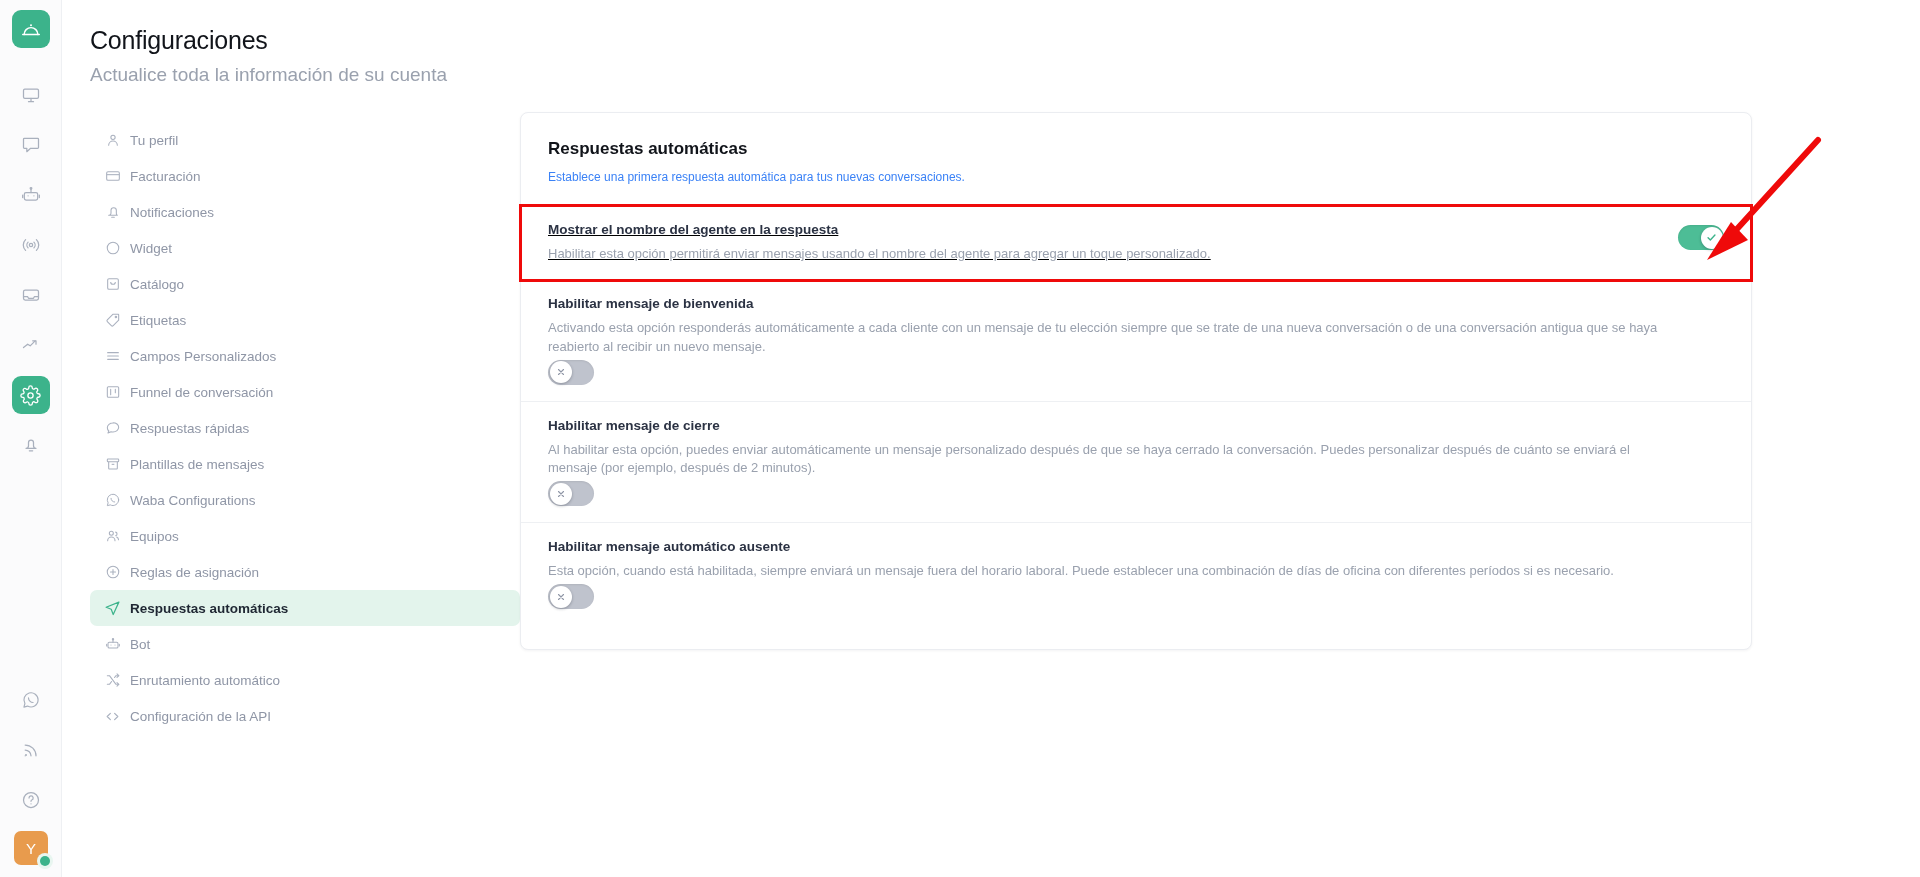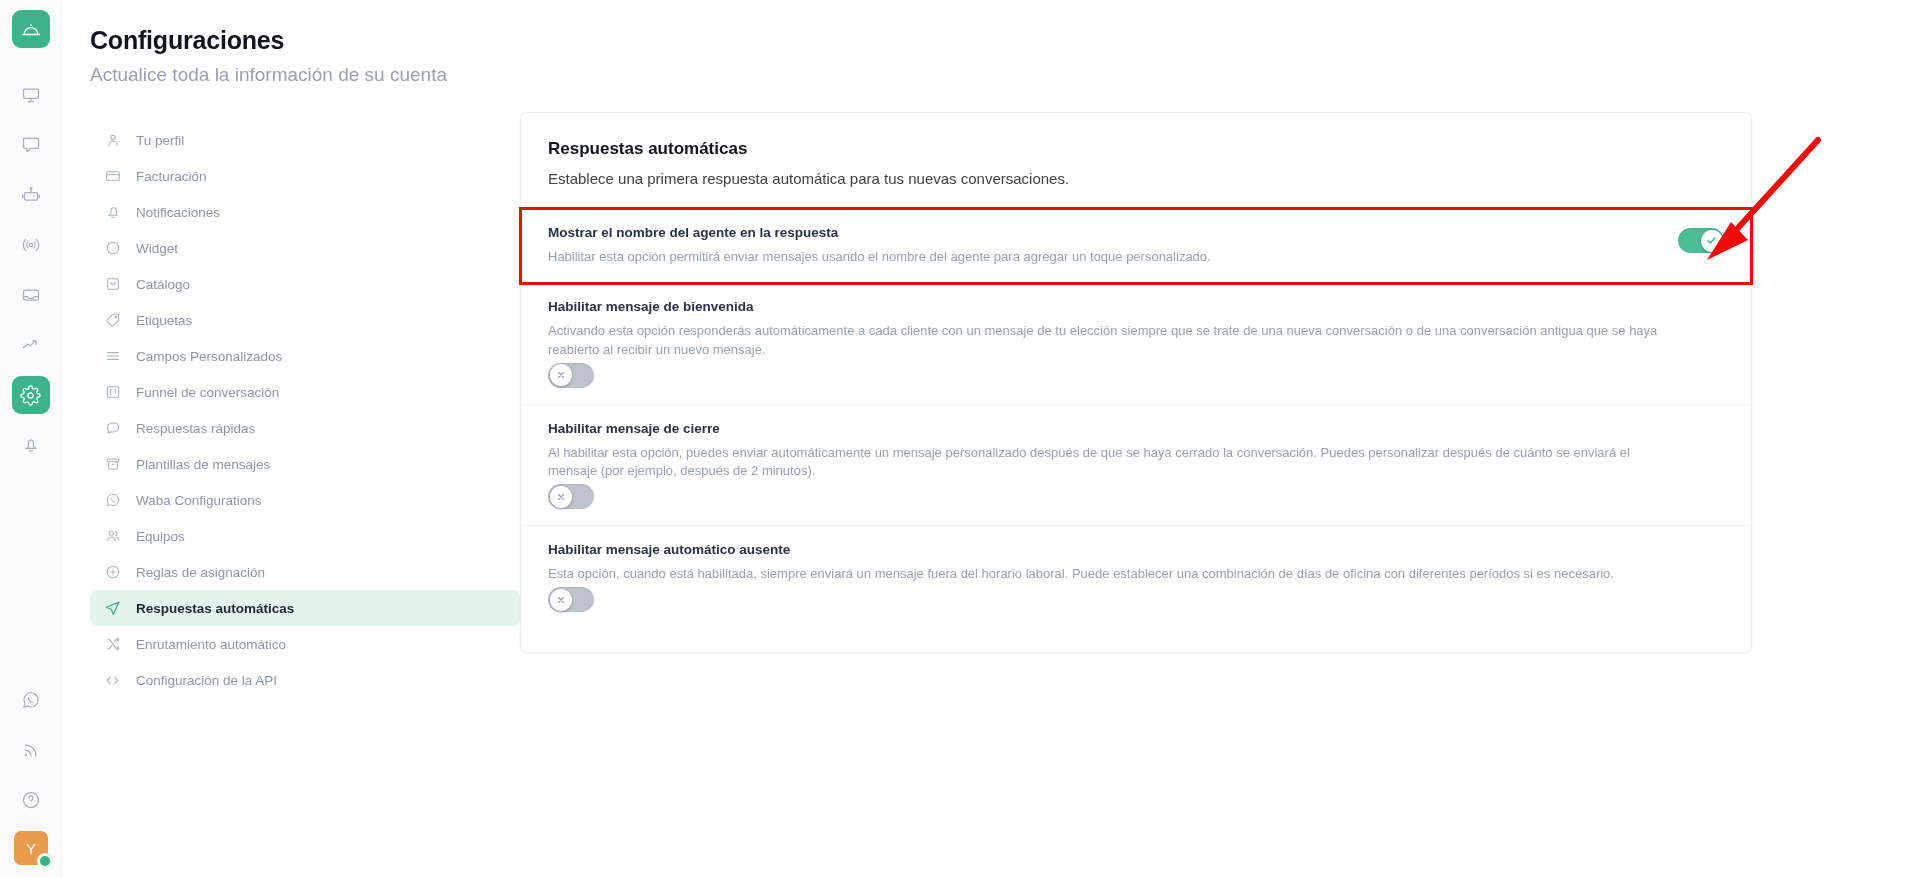--- a/index.html
+++ b/index.html
@@ -49,29 +49,29 @@
     width: 16px; height: 16px; border-radius: 50%;
     background: #e8f6f0;
     display: flex; align-items: center; justify-content: center;
   }
   .avatar-dot i { width: 10px; height: 10px; border-radius: 50%; background: #3cb38b; display:block; }
 
   
   .main { flex: 1; position: relative; padding: 26px 0 0 0; }
 
   .page-head { padding-left: 28px; }
-  .page-title { font-size: 25px; font-weight: bold; color: #11141a; letter-spacing: -0.2px; }
+  .page-title { font-size: 25px; font-weight: normal; color: #11141a; letter-spacing: -0.2px; }
   .page-sub { font-size: 19px; color: #9aa1ae; margin-top: 9px; }
 
   .body-row { display: flex; margin-top: 26px; }
 
   
   .settings-nav { width: 458px; flex: none; padding-left: 28px; padding-top: 10px; }
   .nav-item {
-    display: flex; align-items: center; gap: 15px;
+    display: flex; align-items: center; gap: 9px;
     height: 36px; padding: 0 14px; margin-bottom: 0;
     border-radius: 7px; color: #8f96a6; font-size: 13.5px;
   }
   .nav-item + .nav-item { margin-top: 0; }
   .nav-item.active { background: #e3f4ec; color: #1f2733; font-weight: bold; }
   .nav-item.active .nav-ico { color: #3cb38b; }
   .nav-ico { width: 17px; height: 17px; display:flex; align-items:center; justify-content:center; flex:none; color:#aab1bf; }
   .nav-ico svg { display: block; }
 
   
@@ -79,35 +79,35 @@
   .card {
     background: #ffffff;
     border: 1px solid #ebedf1;
     border-radius: 8px;
     box-shadow: 0 1px 3px rgba(20,25,40,0.05);
     max-width: 1232px;
     padding: 0 0 24px 0;
   }
   .card-head { padding: 26px 27px 0 27px; }
   .card-title { font-size: 17px; font-weight: bold; color: #11141a; }
-  .card-sub { font-size: 15px; color: #404040; margin-top: 11px; }
+  .card-sub { font-size: 12px; color: #3b82f6; margin-top: 11px; }
 
   .opt-list { margin-top: 22px; }
   .opt {
     display: flex; align-items: flex-start;
     padding: 16px 27px 16px 27px;
     position: relative;
   }
   .opt + .opt { border-top: 1px solid #eef0f3; flex-direction: column; }
   .opt-text { flex: 1; padding-right: 30px; }
   .opt-title { font-size: 13.5px; font-weight: bold; color: #2b3243; }
   .opt-desc { font-size: 13px; color: #9aa1ae; margin-top: 8px; line-height: 1.45; max-width: 1130px; }
 
   
-  .opt.highlight { outline: 3px solid #ef0a0a; outline-offset: -1px; z-index: 4; background: #fff; }
+  .opt.highlight { outline: 3px solid #ef0a0a; outline-offset: -1px; z-index: 4; background: #fff; text-decoration: underline; }
   .opt.highlight + .opt { border-top: none; }
 
   
   .toggle {
     width: 46px; height: 25px; border-radius: 14px; flex: none;
     position: relative; margin-top: 3px;
     background: #bfc3cd;
     box-shadow: inset 0 1px 2px rgba(0,0,0,0.08);
   }
   .toggle.on { background: #4dbd96; }
@@ -367,20 +367,32 @@
 
         <div class="nav-item active">
           <span class="nav-ico">
               <svg width="17" height="17" viewBox="0 0 24 24" fill="none" stroke="currentColor" stroke-width="1.7" stroke-linejoin="round">
                 <path d="M21 3L3 10.2l7.2 2.8L13 20.5z"></path>
               </svg>
             </span>
           <span>Respuestas automáticas</span>
         </div>
 
+        <div class="nav-item">
+          <span class="nav-ico">
+              <svg width="16" height="16" viewBox="0 0 24 24" fill="none" stroke="currentColor" stroke-width="1.6" stroke-linecap="round">
+                <rect x="4.5" y="9.5" width="15" height="8.5" rx="2"></rect>
+                <path d="M12 6v3.5"></path>
+                <circle cx="12" cy="4.8" r="1"></circle>
+                <path d="M9 13.5h.01M15 13.5h.01"></path>
+                <path d="M2.5 12.5v2.5M21.5 12.5v2.5"></path>
+              </svg>
+            </span>
+          <span>Bot</span>
+        </div>
 
         <div class="nav-item">
           <span class="nav-ico">
               <svg width="16" height="16" viewBox="0 0 24 24" fill="none" stroke="currentColor" stroke-width="1.6" stroke-linecap="round" stroke-linejoin="round">
                 <path d="M3.5 5.5h3.2l9.8 13h4"></path>
                 <path d="M3.5 18.5h3.2l3.2-4.3M14.3 8.3l2.2-2.8h4"></path>
                 <path d="M18 2.8l2.7 2.7-2.7 2.7M18 15.8l2.7 2.7-2.7 2.7"></path>
               </svg>
             </span>
           <span>Enrutamiento automático</span>

